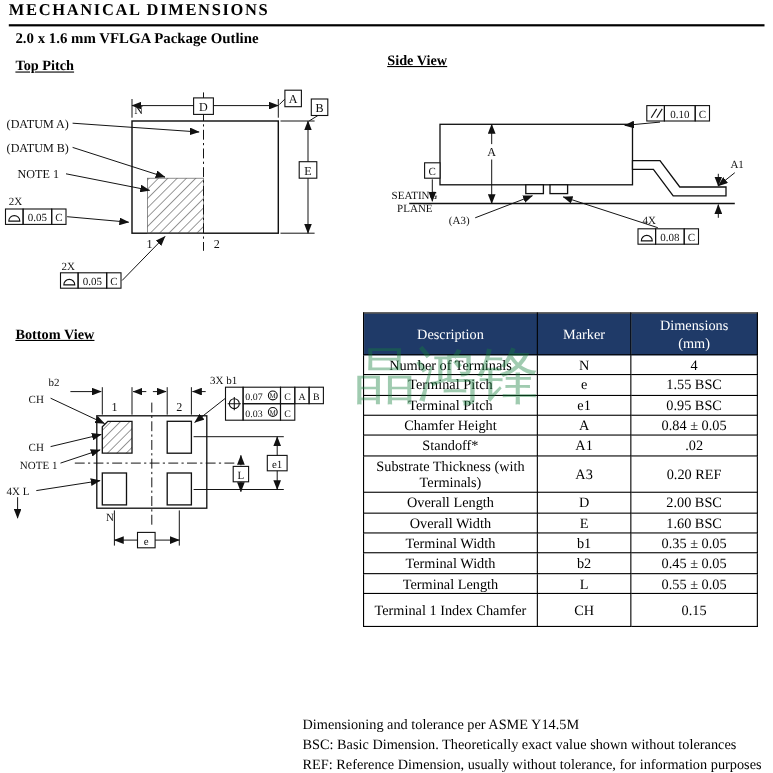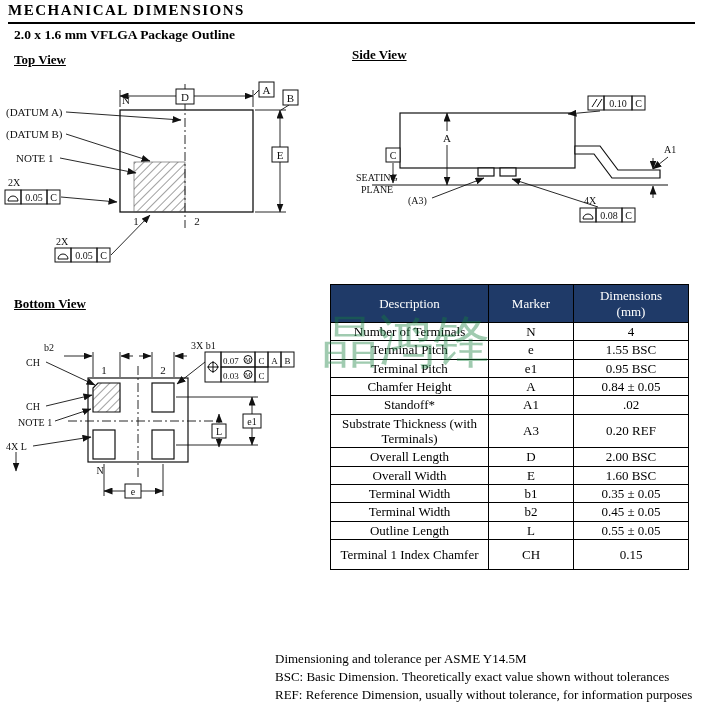--- a/index.html
+++ b/index.html
@@ -38,21 +38,21 @@
 </head>
 <body>
 
 <div class="page">
 
   <div class="title-bar">
     <div class="page-title">MECHANICAL DIMENSIONS</div>
   </div>
   <div class="subtitle">2.0 x 1.6 mm VFLGA Package Outline</div>
 
-  <div class="view-heading" style="left:14px;top:52px">Top View</div>
+  <div class="view-heading" style="left:14px;top:52px">Top Pitch</div>
   <div class="view-heading" style="left:352px;top:47px">Side View</div>
   <div class="view-heading" style="left:14px;top:296px">Bottom View</div>
 
   <svg class="drawing" style="left:0;top:70px;width:340px;height:215px" viewBox="0 70 340 215">
     <defs>
       <marker id="tv-ah" markerWidth="9" markerHeight="7" refX="8.5" refY="3.5" orient="auto-start-reverse" markerUnits="userSpaceOnUse">
         <path d="M0,0 L9,3.5 L0,7 Z" fill="#111"></path>
       </marker>
       <pattern id="tv-hatch" width="6" height="6" patternUnits="userSpaceOnUse" patternTransform="rotate(45)">
         <line x1="0" y1="0" x2="0" y2="6" stroke="#444" stroke-width="1"></line>
@@ -324,21 +324,21 @@
           <td>Terminal Width</td>
           <td>b1</td>
           <td>0.35 ± 0.05</td>
         </tr>
       <tr>
           <td>Terminal Width</td>
           <td>b2</td>
           <td>0.45 ± 0.05</td>
         </tr>
       <tr>
-          <td>Outline Length</td>
+          <td>Terminal Length</td>
           <td>L</td>
           <td>0.55 ± 0.05</td>
         </tr>
       <tr class="row-last">
           <td>Terminal 1 Index Chamfer</td>
           <td>CH</td>
           <td>0.15</td>
         </tr>
     </tbody>
   </table>

